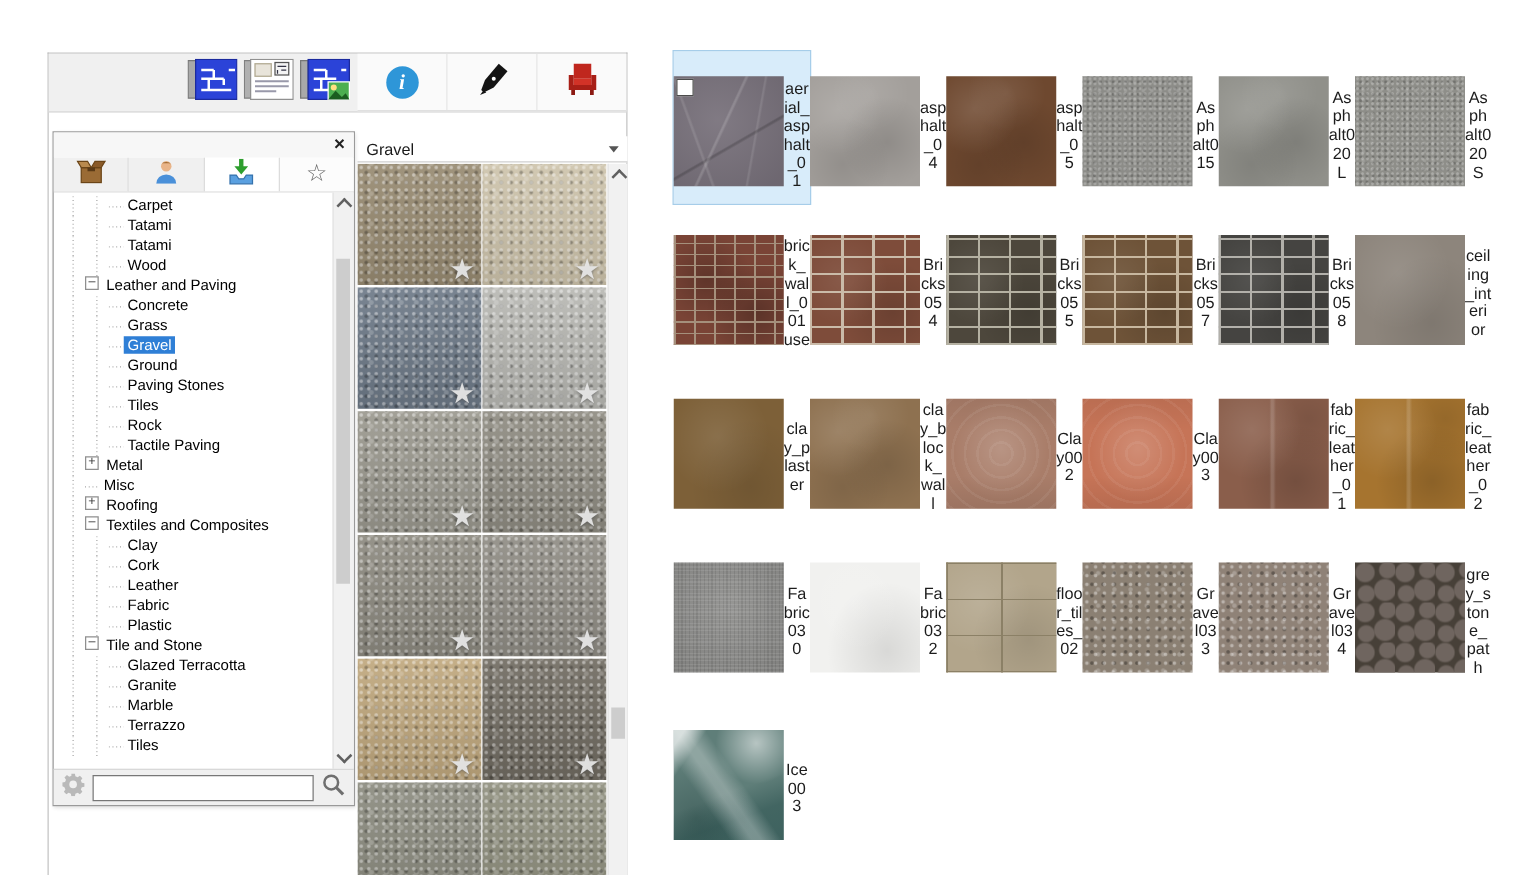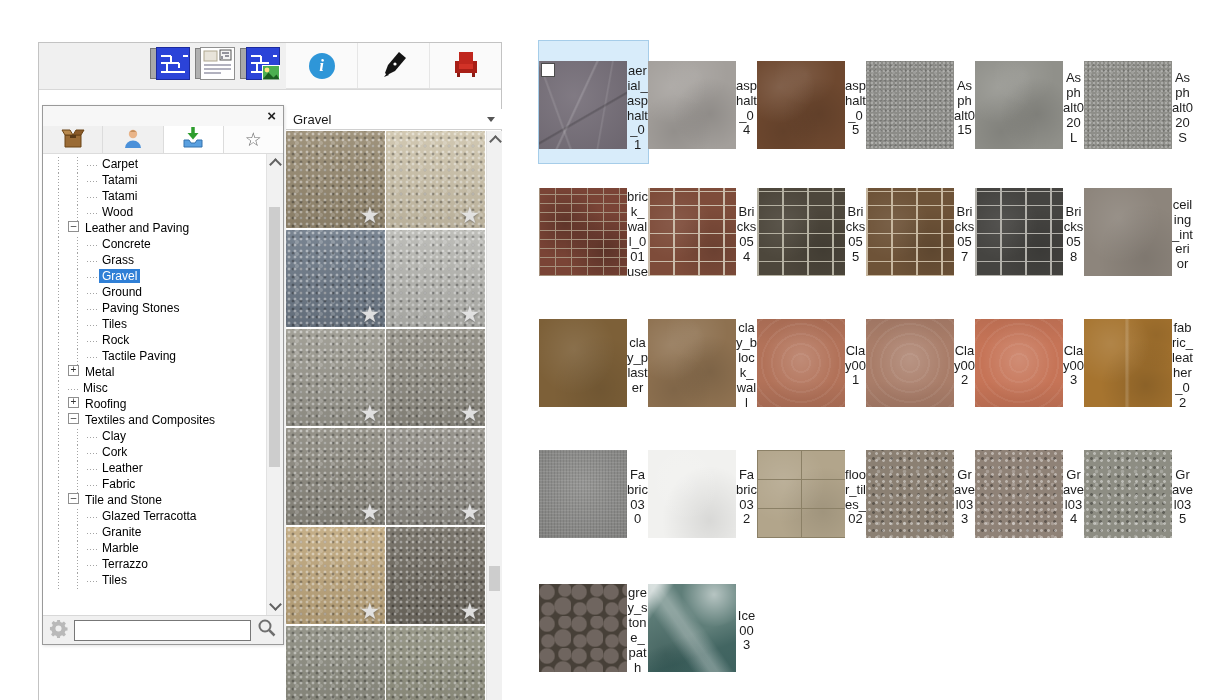--- a/index.html
+++ b/index.html
@@ -374,20 +374,26 @@
         <span class="tlabel">Leather</span>
       </div>
       <div class="trow">
         <span class="tg"></span>
         <span class="tg"></span>
         <span class="tc"></span>
         <span class="tlabel">Fabric</span>
       </div>
       <div class="trow">
         <span class="tg"></span>
+        <span class="tg"></span>
+        <span class="tc"></span>
+        <span class="tlabel">Plastic</span>
+      </div>
+      <div class="trow">
+        <span class="tg"></span>
         <span class="texp">–</span>
         <span class="tlabel">Tile and Stone</span>
       </div>
       <div class="trow">
         <span class="tg"></span>
         <span class="tg"></span>
         <span class="tc"></span>
         <span class="tlabel">Glazed Terracotta</span>
       </div>
       <div class="trow">
@@ -492,32 +498,32 @@
     </div>
     <div class="cell">
       <div class="thumb p-flat" style="--c: #7d6038;"></div>
       <div class="mlabel">clay_plaster</div>
     </div>
     <div class="cell">
       <div class="thumb p-mottle" style="--c: #8e7150;"></div>
       <div class="mlabel">clay_block_wall</div>
     </div>
     <div class="cell">
-      <div class="thumb p-clay" style="--c: #b27259;"></div>
-      <div class="mlabel">Clay001</div>
-    </div>
-    <div class="cell">
       <div class="thumb p-clay" style="--c: #a97d69;"></div>
       <div class="mlabel">Clay002</div>
     </div>
     <div class="cell">
       <div class="thumb p-clay" style="--c: #c67457;"></div>
       <div class="mlabel">Clay003</div>
     </div>
     <div class="cell">
+      <div class="thumb p-leather" style="--c: #8a5e4b;"></div>
+      <div class="mlabel">fabric_leather_01</div>
+    </div>
+    <div class="cell">
       <div class="thumb p-leather" style="--c: #a6742f;"></div>
       <div class="mlabel">fabric_leather_02</div>
     </div>
     <div class="cell">
       <div class="thumb p-fabric" style="--c: #8b8b89;"></div>
       <div class="mlabel">Fabric030</div>
     </div>
     <div class="cell">
       <div class="thumb p-flat" style="--c: #f1f1ef;"></div>
       <div class="mlabel">Fabric032</div>
@@ -528,24 +534,20 @@
     </div>
     <div class="cell">
       <div class="thumb p-speckle" style="--c: #8b8073;"></div>
       <div class="mlabel">Gravel033</div>
     </div>
     <div class="cell">
       <div class="thumb p-speckle" style="--c: #8f8277;"></div>
       <div class="mlabel">Gravel034</div>
     </div>
     <div class="cell">
-      <div class="thumb p-speckle" style="--c: #8d8d83;"></div>
-      <div class="mlabel">Gravel035</div>
-    </div>
-    <div class="cell">
       <div class="thumb p-cobble" style="--c: #6f655f; --c2: #474038;"></div>
       <div class="mlabel">grey_stone_path</div>
     </div>
     <div class="cell">
       <div class="thumb p-ice" style="--c: #5f7e79;"></div>
       <div class="mlabel">Ice003</div>
     </div>
   </div>
 
 </body></html>

